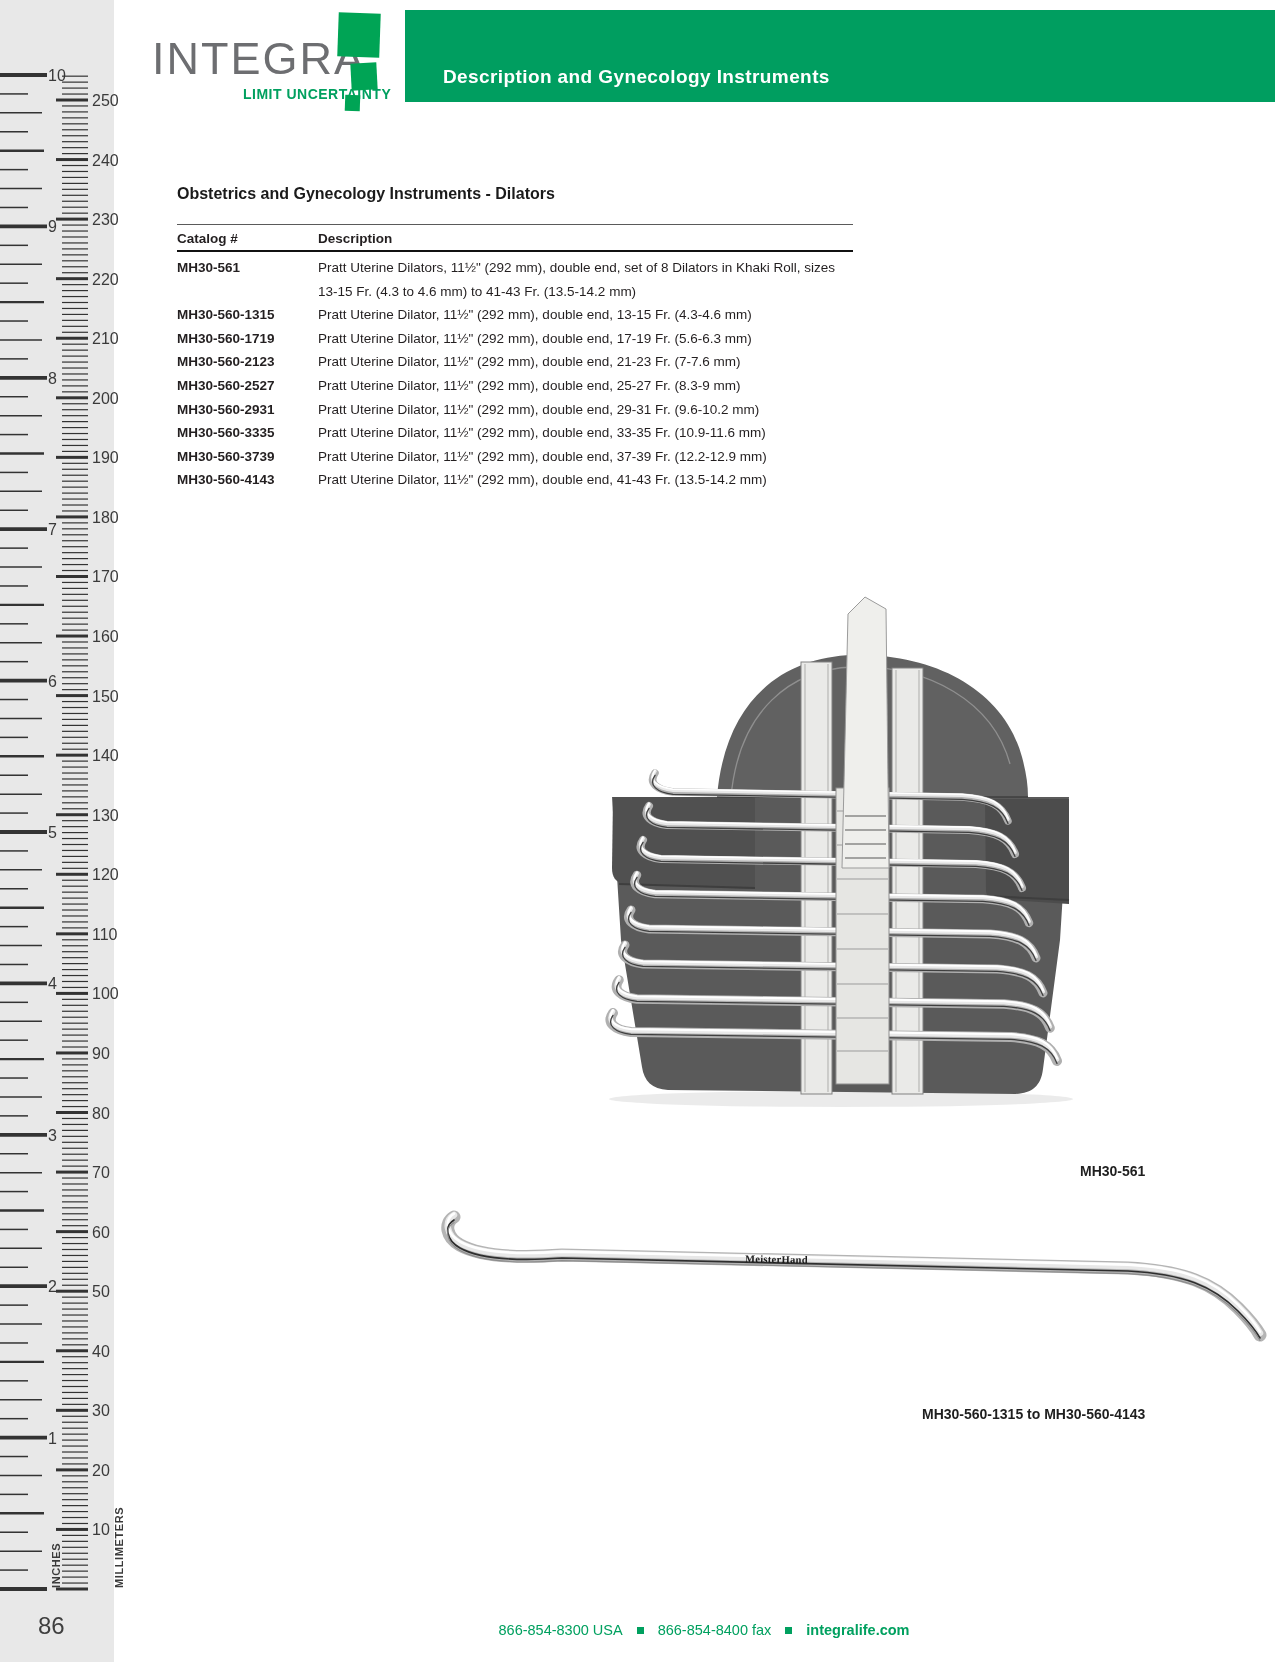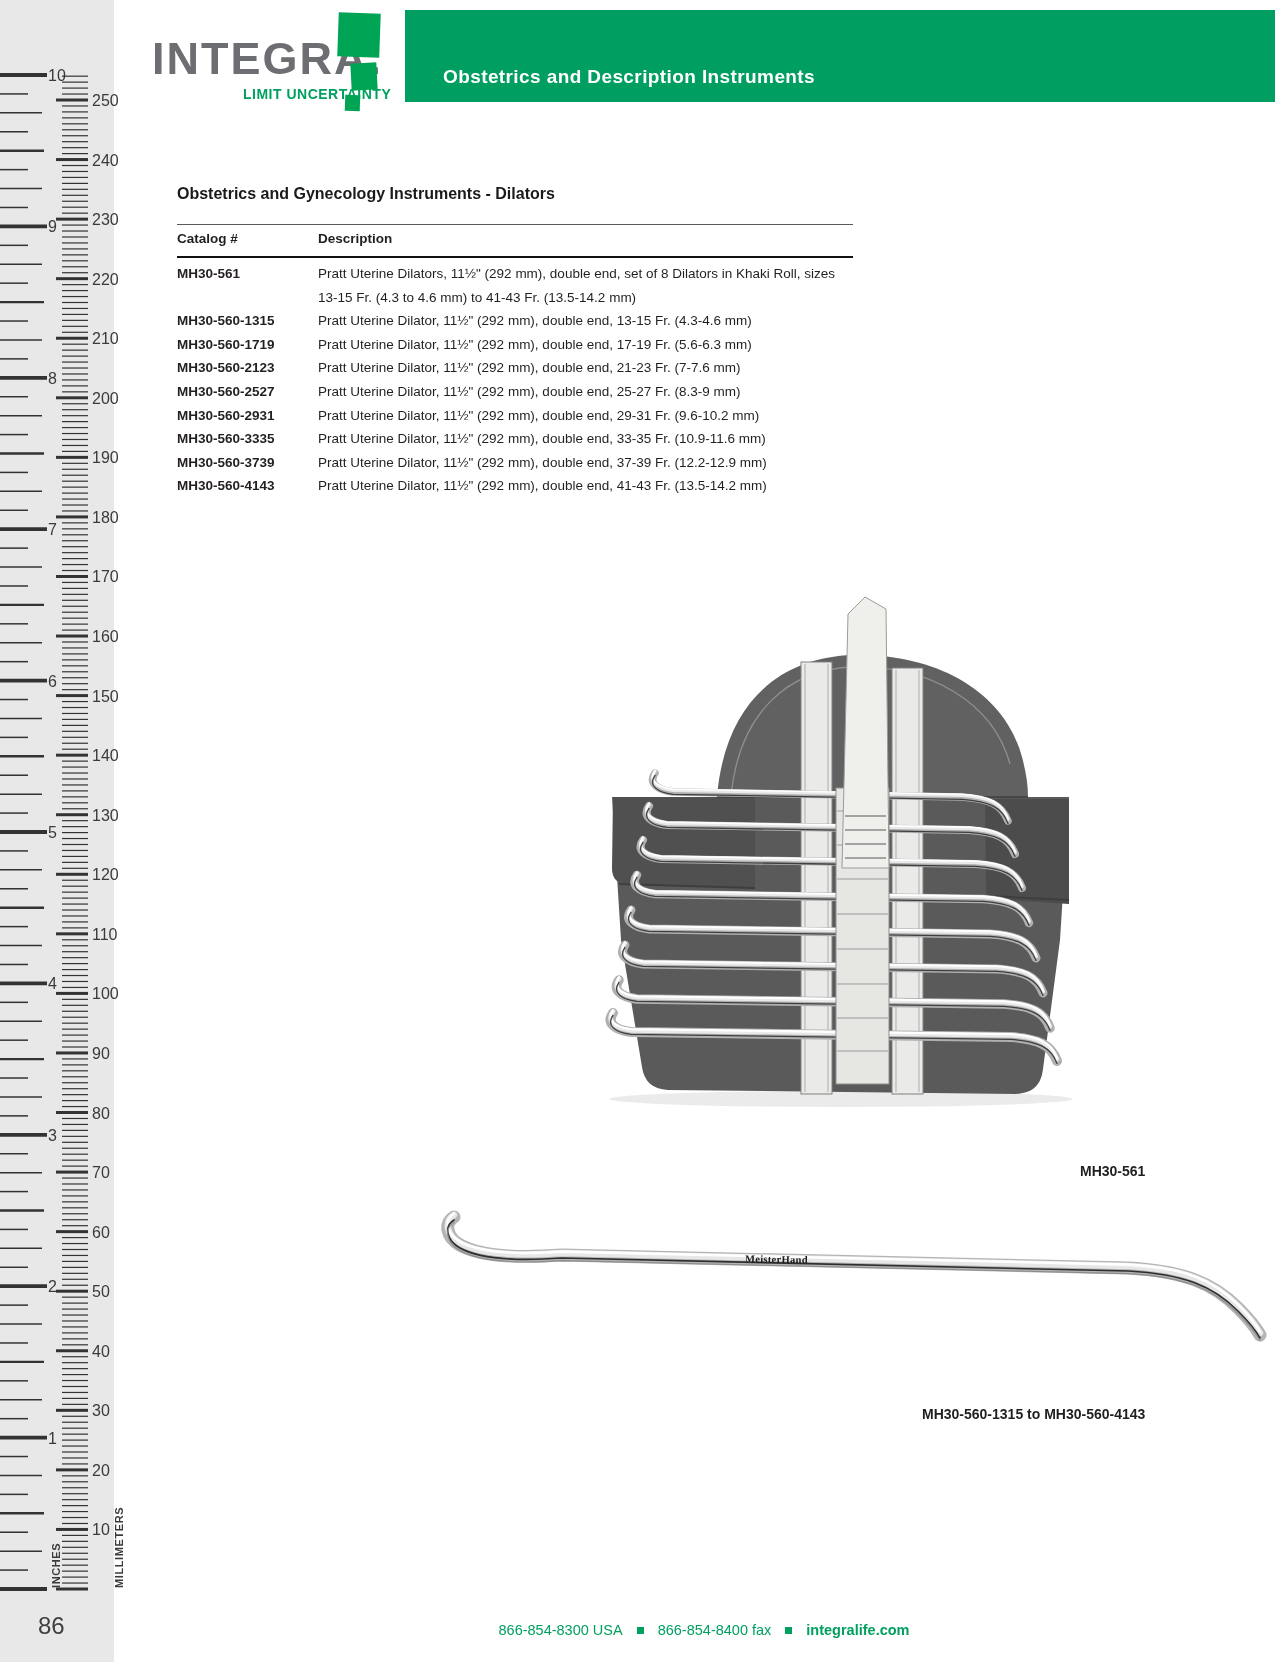--- a/index.html
+++ b/index.html
@@ -4,40 +4,40 @@
 <style>
   html,body{margin:0;padding:0;background:#fff;}
   .page{position:relative;width:1275px;height:1662px;background:#ffffff;overflow:hidden;
         font-family:"Liberation Sans",sans-serif;color:#231f20;}
 
   
   .ruler{position:absolute;left:0;top:0;width:114px;height:1662px;background:#e8e8e8;}
   .ruler svg{display:block;}
 
   
-  .logo-text{position:absolute;left:152px;top:33px;font-size:45px;font-weight:700;
+  .logo-text{position:absolute;left:152px;top:33px;font-size:45px;font-weight:400;
              letter-spacing:2px;color:#6d6e71;}
   .tagline{position:absolute;left:243px;top:86px;font-size:14px;font-weight:bold;
            letter-spacing:.5px;color:#00a05f;}
   .sq{position:absolute;background:#00a455;}
   .sq1{left:338px;top:13px;width:42px;height:44px;transform:rotate(2deg);}
   .sq2{left:351px;top:63px;width:26px;height:27px;transform:rotate(-3deg);}
   .sq3{left:345px;top:95px;width:15px;height:16px;transform:rotate(2deg);}
   .header-band{position:absolute;left:405px;top:10px;right:0;height:92px;background:#009e60;
                display:flex;align-items:flex-end;}
   .header-band span{color:#ffffff;font-size:19px;font-weight:bold;letter-spacing:.4px;
                     margin:0 0 14px 38px;}
 
   
   .section-title{position:absolute;left:177px;top:174px;font-size:16px;font-weight:bold;color:#1a1a1a;}
 
   
   .catalog-table{position:absolute;left:177px;top:224px;width:676px;font-size:13.5px;}
   .thead{display:grid;grid-template-columns:141px 535px;font-weight:bold;
-         border-top:1px solid #5a5a5a;border-bottom:2px solid #111;padding:6px 0 10px 0;}
+         border-top:1px solid #5a5a5a;border-bottom:2px solid #111;padding:6px 0 4px 0;}
   .trow{display:grid;grid-template-columns:141px 535px;line-height:23.6px;}
   .tcat{font-weight:bold;}
   .tbody{padding-top:4px;}
 
   
   .fig-roll{position:absolute;left:555px;top:550px;}
   .fig-dilator{position:absolute;left:440px;top:1195px;}
   .caption{position:absolute;font-size:14px;font-weight:bold;color:#1f1f1f;}
   .caption-1{left:1080px;top:1163px;}
   .caption-2{left:922px;top:1406px;}
@@ -431,21 +431,21 @@
         <text x="123" y="1588" font-size="11" fill="#3a3a3a" font-family="Liberation Sans, sans-serif" font-weight="bold" letter-spacing="0.6" transform="rotate(-90 123 1588)">MILLIMETERS</text>
       </svg>
   </aside>
 
   <div class="logo-text">INTEGRA.</div>
   <div class="tagline">LIMIT UNCERTAINTY</div>
   <div class="sq sq1"></div>
   <div class="sq sq2"></div>
   <div class="sq sq3"></div>
   <div class="header-band">
-    <span>Obstetrics and Description Instruments</span>
+    <span>Description and Gynecology Instruments</span>
   </div>
 
   <h1 class="section-title">Obstetrics and Gynecology Instruments - Dilators</h1>
 
   <div class="catalog-table">
     <div class="thead">
       <span>Catalog #</span>
       <span>Description</span>
     </div>
     <div class="tbody" id="table-rows">

